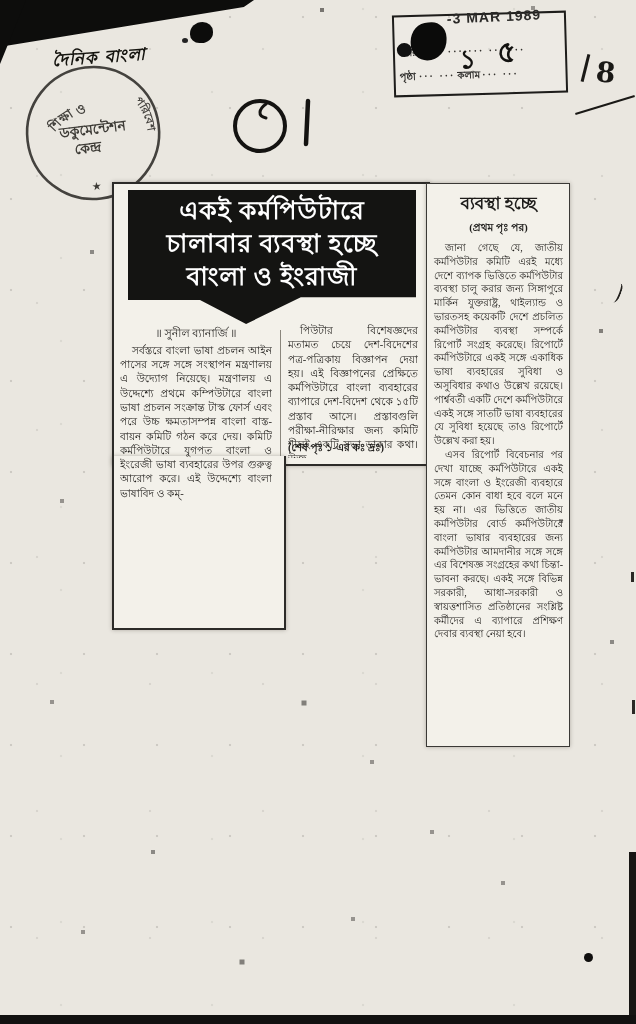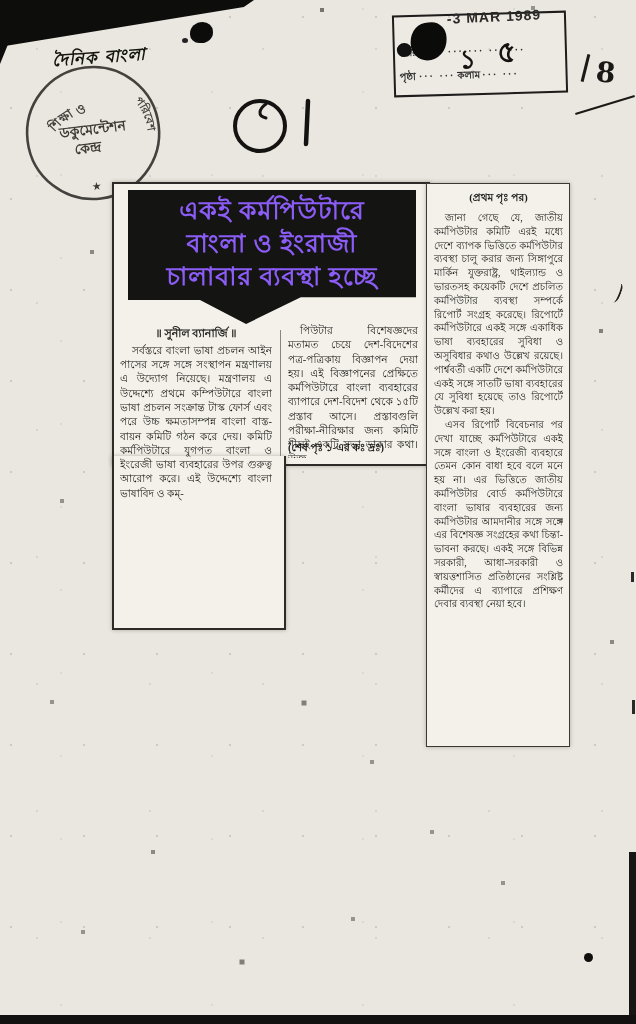--- a/index.html
+++ b/index.html
@@ -55,27 +55,27 @@
   
   .clip-paper{background:#f3f1ea;box-shadow:0 0 4px rgba(60,55,45,.35);}
   .clip-a{left:112px;top:182px;width:314px;height:280px;border:2px solid #2c2b28;}
   .clip-b{left:112px;top:456px;width:170px;height:172px;border:2px solid #2c2b28;border-top:none;}
   .clip-right{left:426px;top:183px;width:142px;height:562px;border:1.5px solid #3a3936;}
   .col-rule{left:280px;top:330px;width:1px;height:126px;background:#8a867c;}
   
   .headline-box{left:128px;top:190px;width:288px;height:130px;background:#141412;
     clip-path:polygon(0 0,100% 0,100% 80%,60% 80%,41% 100%,25% 82%,0 82%);
     display:flex;flex-direction:column;justify-content:flex-start;padding-top:4px;}
-  .headline-line{color:#8b5cf6;font-weight:bold;font-size:25px;line-height:33px;
+  .headline-line{color:#ffffff;font-weight:bold;font-size:25px;line-height:33px;
     text-align:center;letter-spacing:1px;white-space:nowrap;overflow:hidden;}
   
   .newsprint{font-size:10.5px;line-height:1.36;text-align:justify;color:#23211e;}
   .newsprint p{margin:0 0 2px 0;text-indent:12px;}
   .col1{left:120px;top:326px;width:152px;height:288px;overflow:hidden;}
-  .byline{text-align:center;font-weight:bold;font-size:11px;margin-bottom:3px;}
+  .byline{text-align:center;font-weight:normal;font-size:11px;margin-bottom:3px;}
   .col2{left:288px;top:324px;width:130px;height:134px;overflow:hidden;}
   .col2-note{position:absolute;left:288px;top:440px;width:130px;text-align:left;
     font-weight:bold;font-size:10.5px;}
   .bold{font-weight:normal;}
   
   .cont-inner{position:absolute;inset:0;padding:6px 6px 4px 7px;overflow:hidden;}
   .cont-header{text-align:center;font-weight:bold;font-size:17px;margin:0 0 2px 0;}
   .cont-subhead{text-align:center;font-weight:bold;font-size:10.5px;margin:0 0 4px 0;}
   .cont-body{font-size:10px;line-height:1.38;text-align:justify;color:#23211e;}
   .cont-body p{margin:0;text-indent:11px;}
@@ -154,36 +154,37 @@
     <path d="M36 12 C29 17 27 24 36 26" fill="none" stroke="#141311" stroke-width="3" stroke-linecap="round"></path>
     <line x1="78" y1="9" x2="76" y2="52" stroke="#141311" stroke-width="4.5" stroke-linecap="round"></line>
   </svg>
 
   <div class="abs clip-paper clip-a"></div>
   <div class="abs clip-paper clip-b"></div>
   <div class="abs col-rule"></div>
 
   <div class="abs headline-box">
     <div class="headline-line">একই কর্মপিউটারে</div>
+    <div class="headline-line">চালাবার ব্যবস্থা হচ্ছে</div>
     <div class="headline-line">বাংলা ও ইংরাজী</div>
-    <div class="headline-line">চালাবার ব্যবস্থা হচ্ছে</div>
   </div>
 
   <div class="abs newsprint col1">
     <div class="byline">॥ সুনীল ব্যানার্জি ॥</div>
     <p><span>সর্বস্তরে বাংলা ভাষা প্রচলন আইন পাসের সঙ্গে সঙ্গে সংস্থাপন মন্ত্রণালয় এ উদ্যোগ নিয়েছে। মন্ত্রণালয় এ উদ্দেশ্যে প্রথমে কম্পিউটারে বাংলা ভাষা প্রচলন সংক্রান্ত টাস্ক ফোর্স এবং পরে </span><span class="bold">উচ্চ ক্ষমতাসম্পন্ন বাংলা বাস্ত-</span><span>বায়ন কমিটি গঠন করে দেয়। কমিটি কর্মপিউটারে যুগপত বাংলা ও ইংরেজী ভাষা ব্যবহারের উপর গুরুত্ব আরোপ করে। এই উদ্দেশ্যে বাংলা ভাষাবিদ ও কম্-</span></p>
   </div>
 
   <div class="abs newsprint col2">
     <p>পিউটার বিশেষজ্ঞদের মতামত চেয়ে দেশ-বিদেশের পত্র-পত্রিকায় বিজ্ঞাপন দেয়া হয়। এই বিজ্ঞাপনের প্রেক্ষিতে কর্মপিউটারে বাংলা ব্যবহারের ব্যাপারে দেশ-বিদেশ থেকে ১৫টি প্রস্তাব আসে। প্রস্তাবগুলি পরীক্ষা-নীরিক্ষার জন্য কমিটি শীঘ্রই একটি সভা ডাকার কথা। উক্ত</p>
   </div>
   <div class="abs col2-note">(শেষ পৃঃ ১-এর কঃ দ্রঃ)</div>
 
   <div class="abs clip-paper clip-right">
     <div class="cont-inner">
+      <div class="cont-header">ব্যবস্থা হচ্ছে</div>
       <div class="cont-subhead">(প্রথম পৃঃ পর)</div>
       <div class="cont-body">
         <p>জানা গেছে যে, জাতীয় কর্মপিউটার কমিটি এরই মধ্যে দেশে ব্যাপক ভিত্তিতে কর্মপিউটার ব্যবস্থা চালু করার জন্য সিঙ্গাপুরে মার্কিন যুক্তরাষ্ট্র, থাইল্যান্ড ও ভারতসহ কয়েকটি দেশে প্রচলিত কর্মপিউটার ব্যবস্থা সম্পর্কে রিপোর্ট সংগ্রহ করেছে। রিপোর্টে কর্মপিউটারে একই সঙ্গে একাধিক ভাষা ব্যবহারের সুবিধা ও অসুবিধার কথাও উল্লেখ রয়েছে। পার্শ্ববর্তী একটি দেশে কর্মপিউটারে একই সঙ্গে সাতটি ভাষা ব্যবহারের যে সুবিধা হয়েছে তাও রিপোর্টে উল্লেখ করা হয়।</p>
         <p>এসব রিপোর্ট বিবেচনার পর দেখা যাচ্ছে কর্মপিউটারে একই সঙ্গে বাংলা ও ইংরেজী ব্যবহারে তেমন কোন বাধা হবে বলে মনে হয় না। এর ভিত্তিতে জাতীয় কর্মপিউটার বোর্ড কর্মপিউটারে বাংলা ভাষার ব্যবহারের জন্য কর্মপিউটার আমদানীর সঙ্গে সঙ্গে এর বিশেষজ্ঞ সংগ্রহের কথা চিন্তা-ভাবনা করছে। একই সঙ্গে বিভিন্ন সরকারী, আধা-সরকারী ও স্বায়ত্তশাসিত প্রতিষ্ঠানের সংশ্লিষ্ট কর্মীদের এ ব্যাপারে প্রশিক্ষণ দেবার ব্যবস্থা নেয়া হবে।</p>
       </div>
     </div>
   </div>
 
   <div class="abs ink-squiggle"></div>
   <div class="abs right-edge-dash1"></div>

